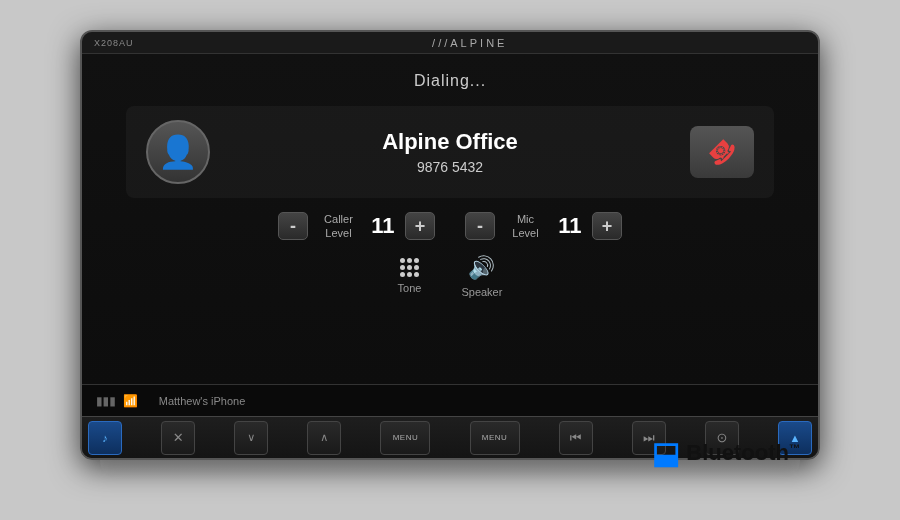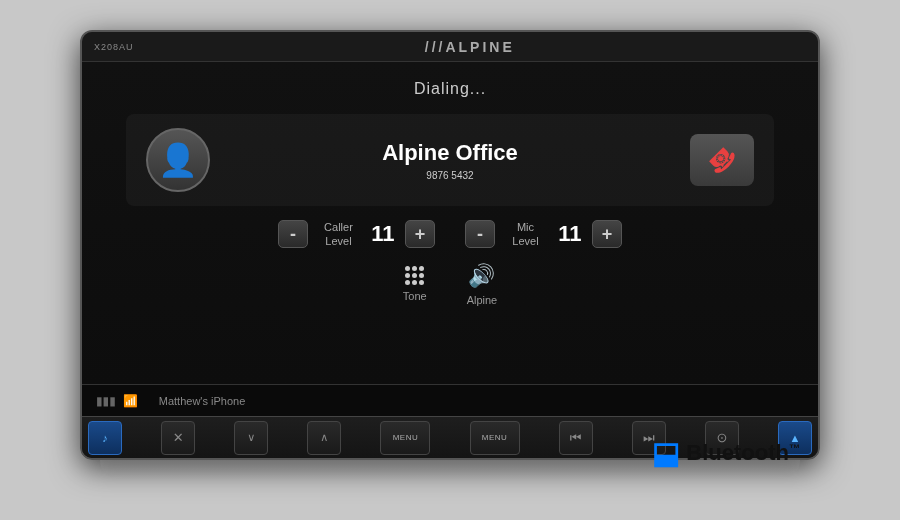--- a/index.html
+++ b/index.html
@@ -27,40 +27,40 @@
       border-radius: 12px;
       border: 2px solid #555;
       box-shadow: 0 8px 30px rgba(0,0,0,0.7), inset 0 1px 0 rgba(255,255,255,0.1);
       overflow: hidden;
       display: flex;
       flex-direction: column;
     }
 
     
     .top-bar {
-      height: 30px;
+      height: 22px;
       background: #1a1a1a;
       display: flex;
       align-items: center;
       justify-content: space-between;
       padding: 0 12px;
       border-bottom: 1px solid #333;
     }
 
     .top-bar-left {
       color: #888;
       font-size: 9px;
       letter-spacing: 1px;
     }
 
     .top-bar-center {
       color: #aaa;
-      font-size: 14px;
+      font-size: 11px;
       letter-spacing: 3px;
-      font-weight: bold;
+      font-weight: normal;
     }
 
     
     .screen {
       flex: 1;
       background: linear-gradient(180deg, #111 0%, #0d0d0d 100%);
       display: flex;
       flex-direction: column;
       align-items: center;
       padding: 0;
@@ -118,21 +118,21 @@
 
     .contact-name {
       color: #ffffff;
       font-size: 22px;
       font-weight: bold;
       margin-bottom: 4px;
     }
 
     .contact-number {
       color: #cccccc;
-      font-size: 10px;
+      font-size: 14px;
     }
 
     .hangup-btn {
       width: 64px;
       height: 52px;
       background: linear-gradient(180deg, #555 0%, #3a3a3a 100%);
       border-radius: 8px;
       display: flex;
       align-items: center;
       justify-content: center;
@@ -387,21 +387,21 @@
               <div class="grid-dot"></div>
             <div class="grid-dot"></div>
               <div class="grid-dot"></div>
               <div class="grid-dot"></div>
           </div>
           <span class="bottom-btn-label">Tone</span>
         </div>
 
         <div class="bottom-btn">
           <span class="bottom-btn-icon">🔊</span>
-          <span class="bottom-btn-label">Alpine</span>
+          <span class="bottom-btn-label">Speaker</span>
         </div>
 
       </div>
 
     </div>
 
     <div class="status-bar">
       <span class="status-icon">▮▮▮</span>
       <span class="status-icon">📶</span>
       <span class="status-text">Matthew's iPhone</span>

